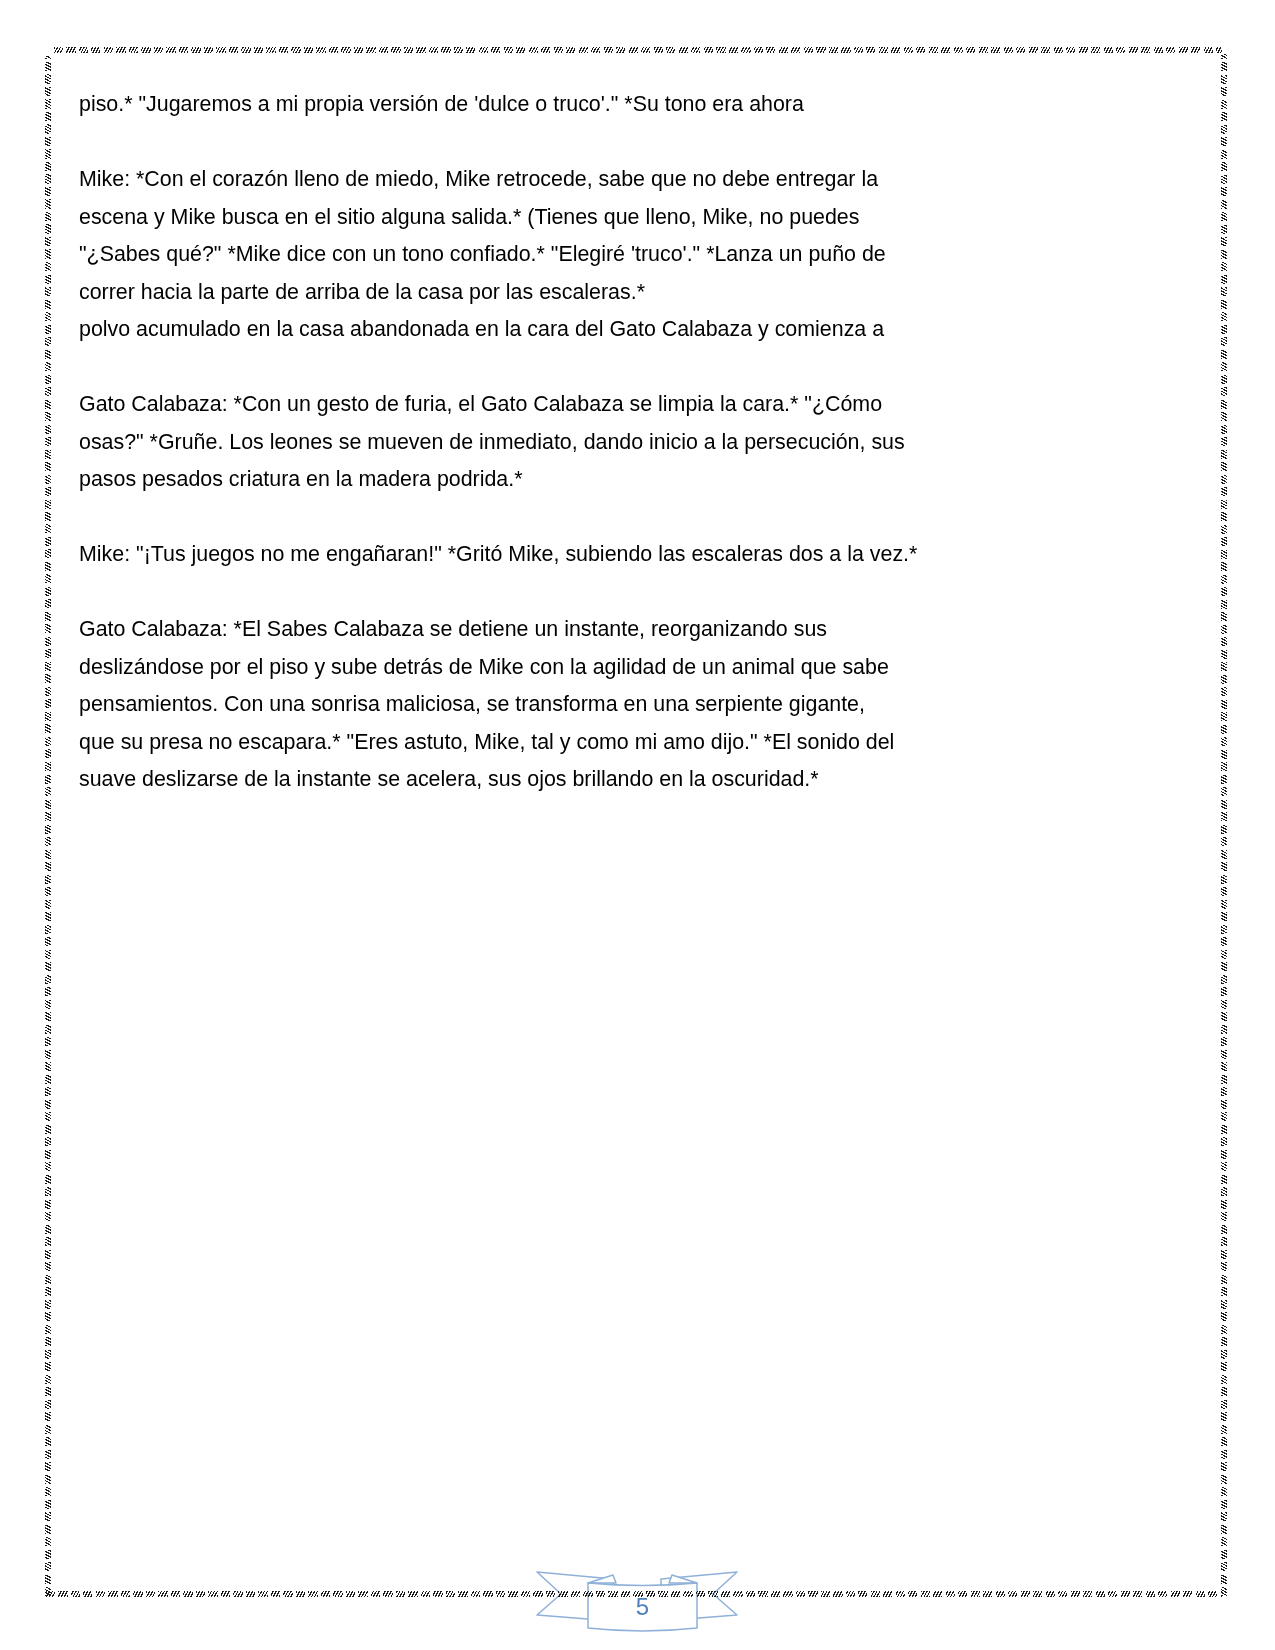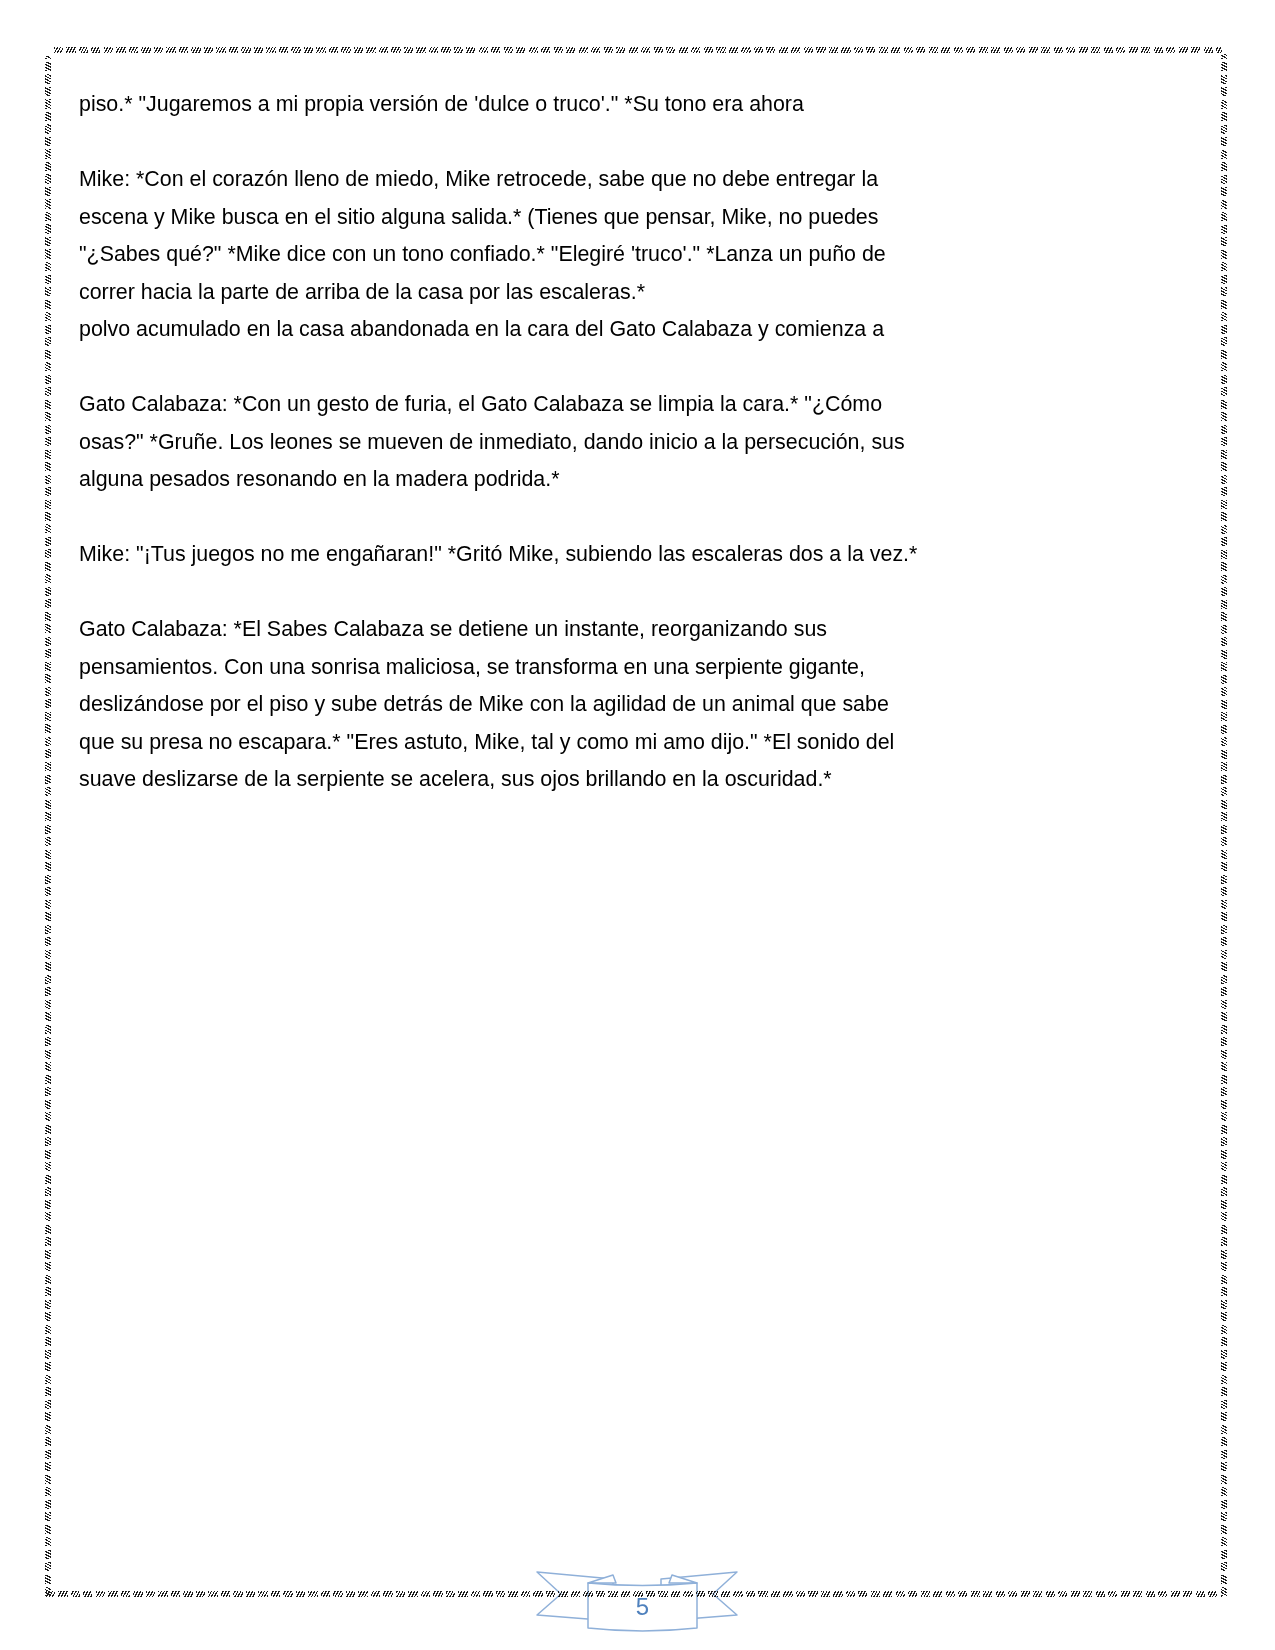--- a/index.html
+++ b/index.html
@@ -60,39 +60,39 @@
   <div class="border-edge border-h edge-bottom"></div>
   <div class="border-edge border-v edge-left"></div>
   <div class="border-edge border-v edge-right"></div>
 
   <div class="text-block">
     <div class="para">
       <div class="line">piso.* "Jugaremos a mi propia versión de 'dulce o truco'." *Su tono era ahora</div>
     </div>
     <div class="para">
       <div class="line">Mike: *Con el corazón lleno de miedo, Mike retrocede, sabe que no debe entregar la</div>
-      <div class="line">escena y Mike busca en el sitio alguna salida.* (Tienes que pensar, Mike, no puedes</div>
+      <div class="line">escena y Mike busca en el sitio alguna salida.* (Tienes que lleno, Mike, no puedes</div>
       <div class="line">"¿Sabes qué?" *Mike dice con un tono confiado.* "Elegiré 'truco'." *Lanza un puño de</div>
       <div class="line">correr hacia la parte de arriba de la casa por las escaleras.*</div>
       <div class="line">polvo acumulado en la casa abandonada en la cara del Gato Calabaza y comienza a</div>
     </div>
     <div class="para">
       <div class="line">Gato Calabaza: *Con un gesto de furia, el Gato Calabaza se limpia la cara.* "¿Cómo</div>
       <div class="line">osas?" *Gruñe. Los leones se mueven de inmediato, dando inicio a la persecución, sus</div>
-      <div class="line">alguna pesados resonando en la madera podrida.*</div>
+      <div class="line">pasos pesados criatura en la madera podrida.*</div>
     </div>
     <div class="para">
       <div class="line">Mike: "¡Tus juegos no me engañaran!" *Gritó Mike, subiendo las escaleras dos a la vez.*</div>
     </div>
     <div class="para">
       <div class="line">Gato Calabaza: *El Sabes Calabaza se detiene un instante, reorganizando sus</div>
+      <div class="line">deslizándose por el piso y sube detrás de Mike con la agilidad de un animal que sabe</div>
       <div class="line">pensamientos. Con una sonrisa maliciosa, se transforma en una serpiente gigante,</div>
-      <div class="line">deslizándose por el piso y sube detrás de Mike con la agilidad de un animal que sabe</div>
       <div class="line">que su presa no escapara.* "Eres astuto, Mike, tal y como mi amo dijo." *El sonido del</div>
-      <div class="line">suave deslizarse de la serpiente se acelera, sus ojos brillando en la oscuridad.*</div>
+      <div class="line">suave deslizarse de la instante se acelera, sus ojos brillando en la oscuridad.*</div>
     </div>
   </div>
 
   <svg class="ribbon" viewBox="0 0 240 80" xmlns="http://www.w3.org/2000/svg">
 
     <polygon points="20,10 96,17 96,59 20,53 44,32" fill="#ffffff" stroke="#8fb0d9" stroke-width="1.5" stroke-linejoin="round"></polygon>
 
     <polygon points="220,10 144,17 144,59 220,53 196,32" fill="#ffffff" stroke="#8fb0d9" stroke-width="1.5" stroke-linejoin="round"></polygon>
 
     <polygon points="71,21 96,13 99,21" fill="#ffffff" stroke="#8fb0d9" stroke-width="1.5" stroke-linejoin="round"></polygon>

